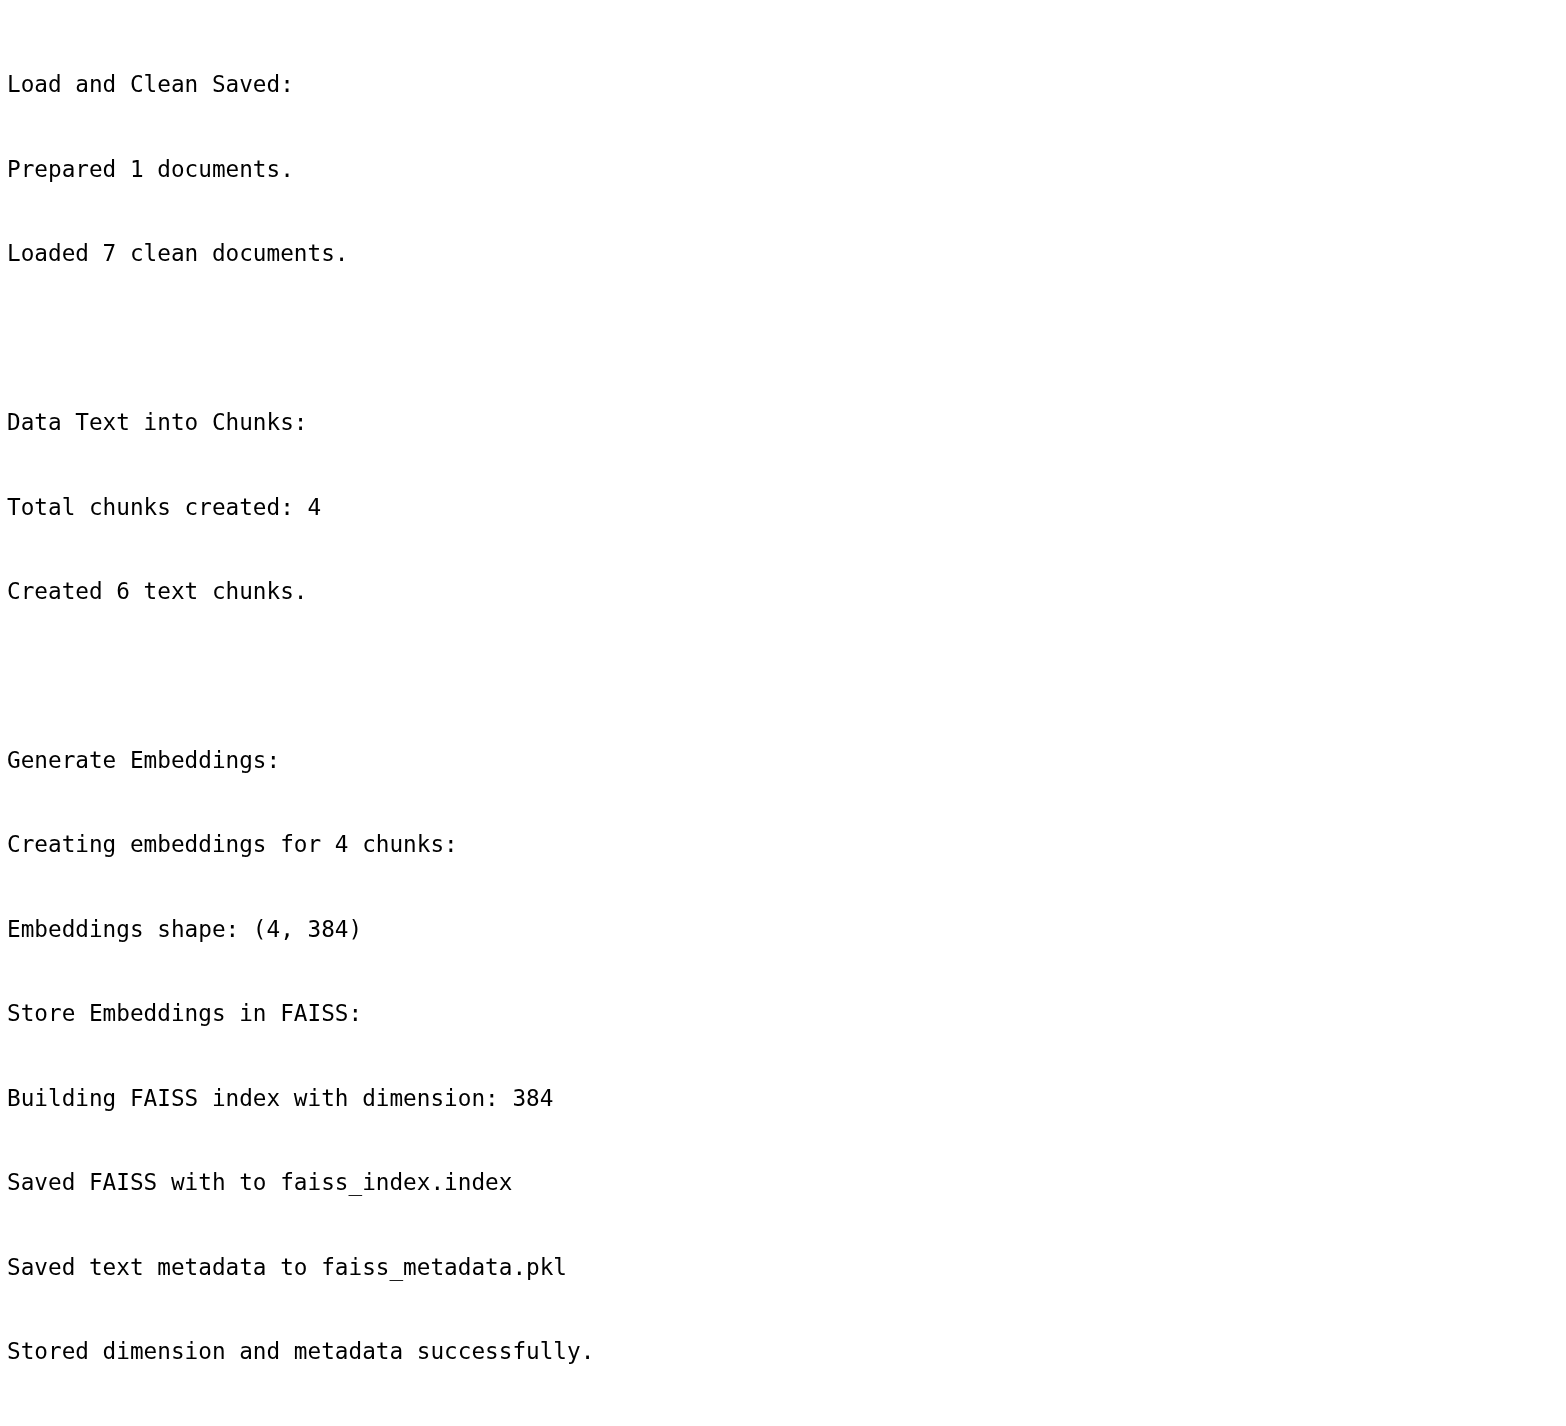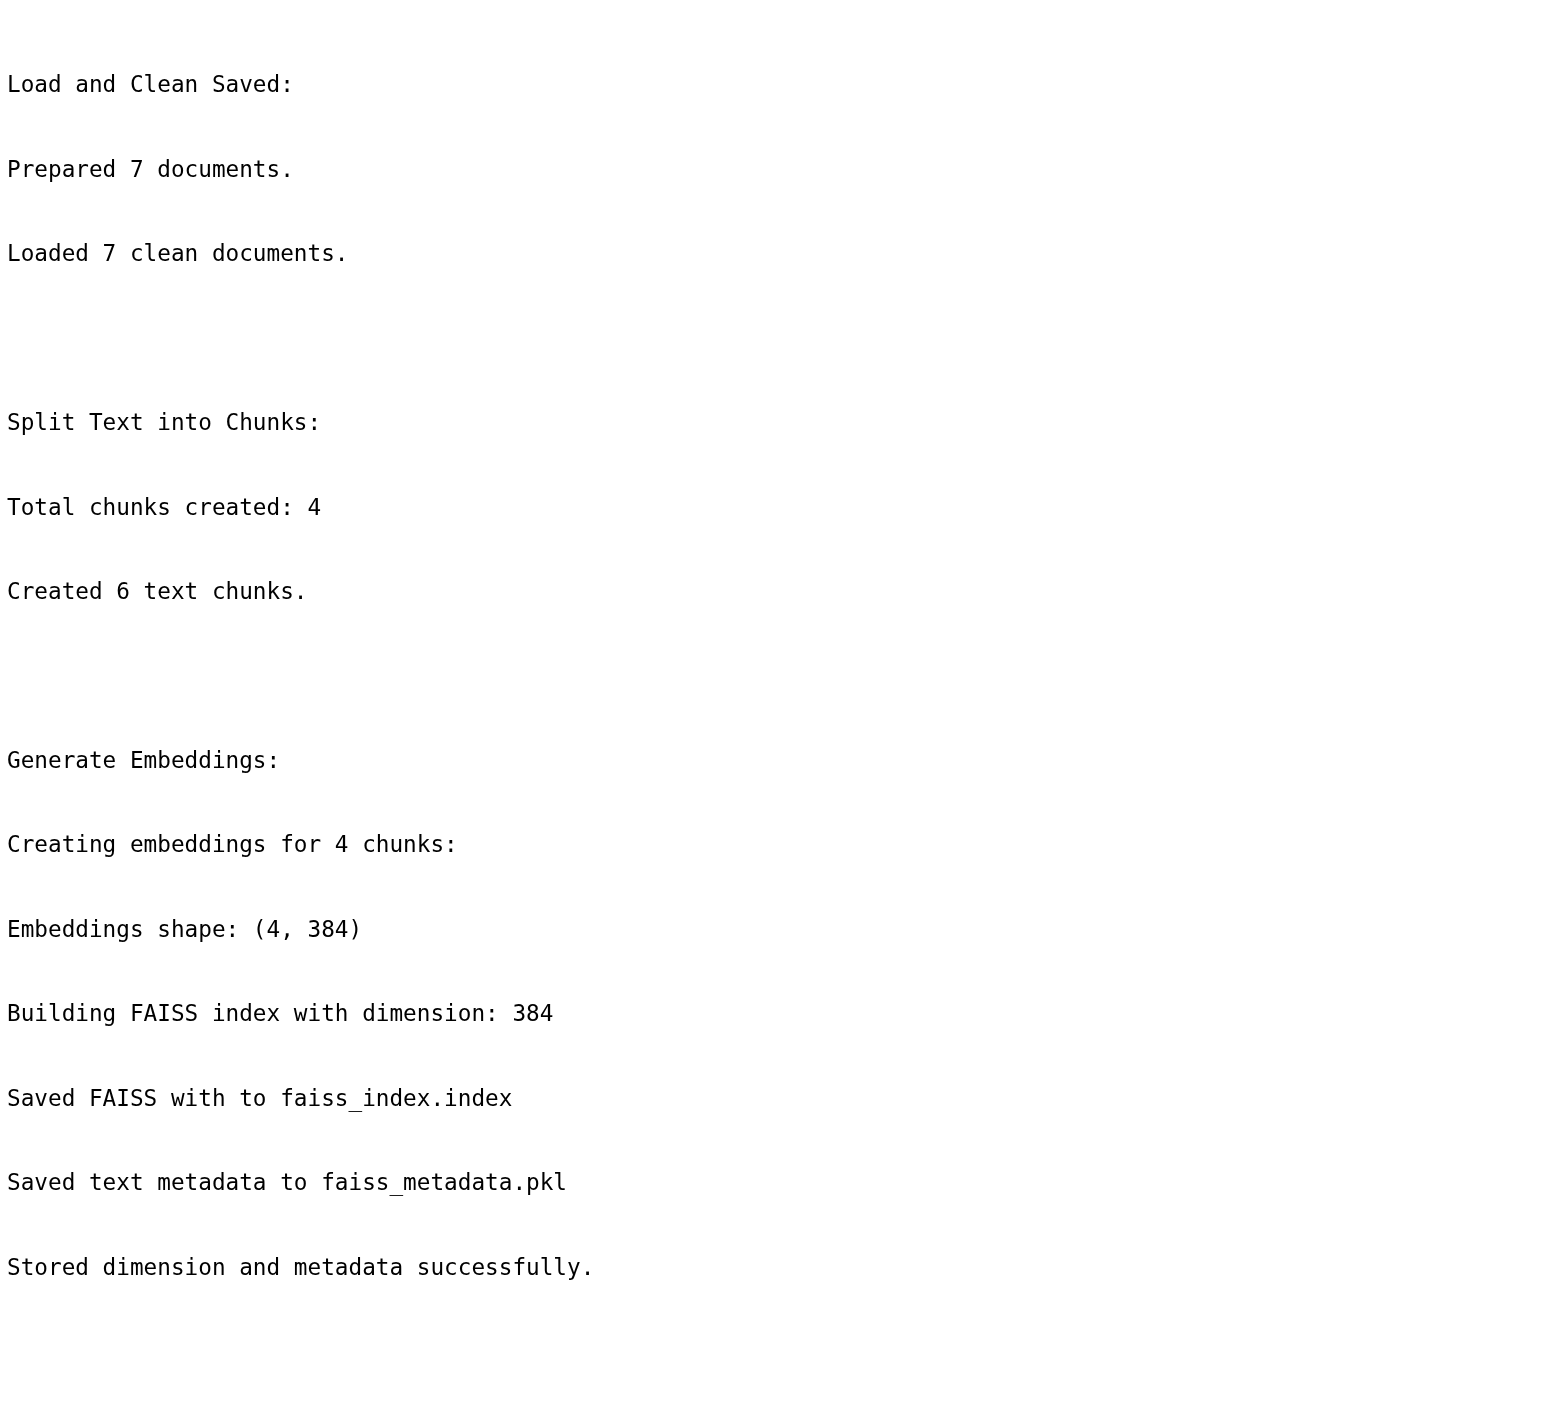--- a/index.html
+++ b/index.html
@@ -25,30 +25,31 @@
     .line {
       display: block;
       height: 28.15px;
     }
   </style>
 </head>
 <body>
 
 <div class="terminal">
   <span class="line">Load and Clean Saved:</span>
-  <span class="line">Prepared 7 documents.</span>
+  <span class="line">Prepared 1 documents.</span>
   <span class="line">Loaded 7 clean documents.</span>
   <span class="line"></span>
-  <span class="line">Split Text into Chunks:</span>
+  <span class="line">Data Text into Chunks:</span>
   <span class="line">Total chunks created: 4</span>
   <span class="line">Created 6 text chunks.</span>
   <span class="line"></span>
   <span class="line">Generate Embeddings:</span>
   <span class="line">Creating embeddings for 4 chunks:</span>
   <span class="line">Embeddings shape: (4, 384)</span>
+  <span class="line">Store Embeddings in FAISS:</span>
   <span class="line">Building FAISS index with dimension: 384</span>
   <span class="line">Saved FAISS with to faiss_index.index</span>
   <span class="line">Saved text metadata to faiss_metadata.pkl</span>
   <span class="line">Stored dimension and metadata successfully.</span>
   <span class="line"></span>
   
   
   
   
   

